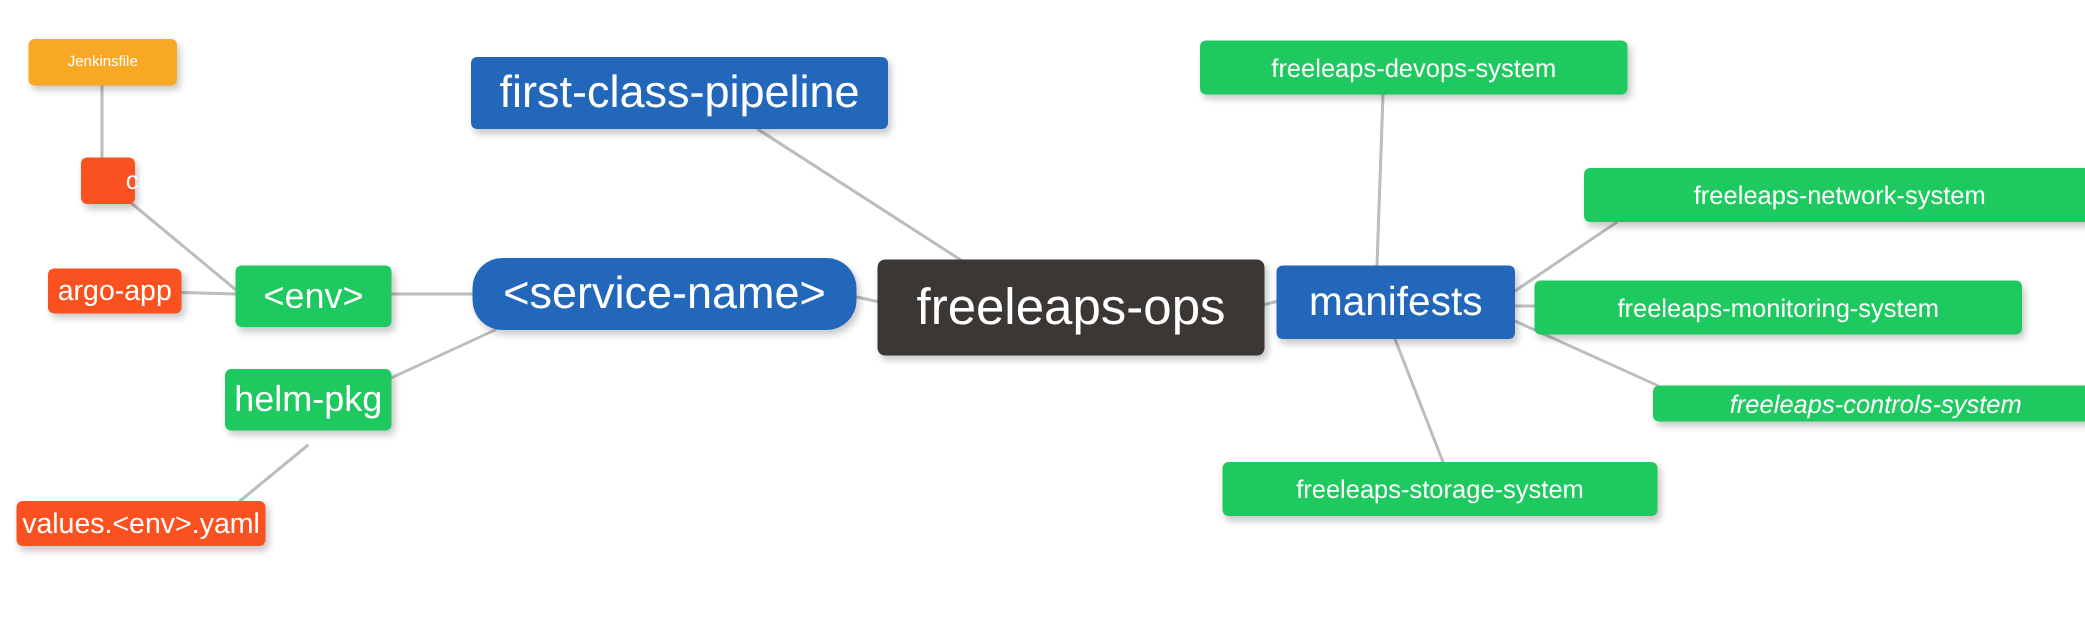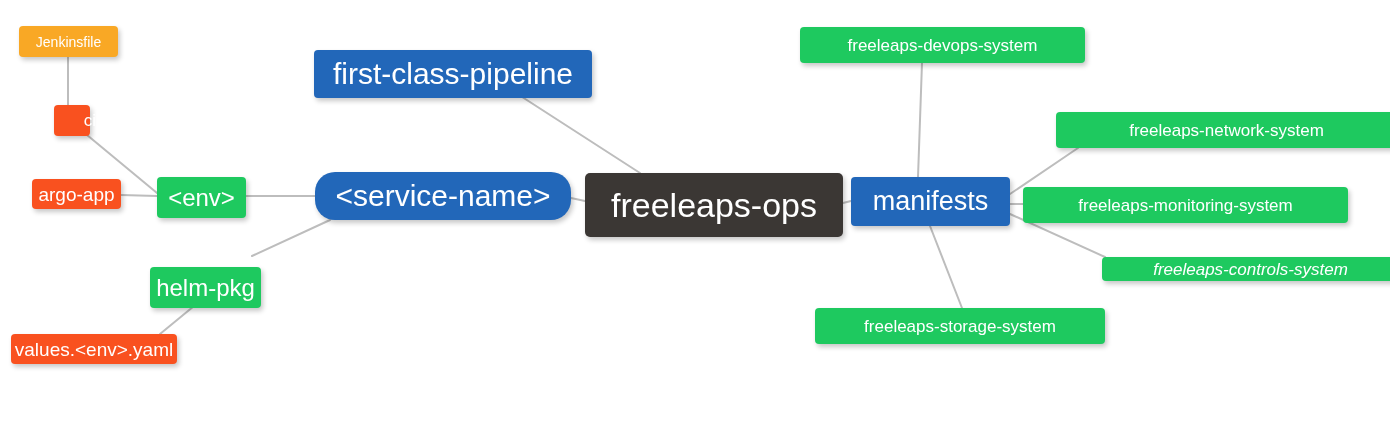--- a/index.html
+++ b/index.html
@@ -71,21 +71,21 @@
     background: #f9511f;
     font-size: 17px;
     padding-left: 36px;
   }
   .node-red-xs {
     background: #f9511f;
     font-size: 19px;
   }
   .node-orange {
     background: #f9a825;
-    font-size: 14px;
+    font-size: 10px;
   }
 </style>
 </head>
 <body>
 
 <div id="canvas">
 
   <svg id="edge-layer" viewBox="0 0 1390 421" width="1390" height="421" xmlns="http://www.w3.org/2000/svg">
       <line x1="68" y1="57" x2="68" y2="105" class="edge"></line>
       <line x1="81" y1="130" x2="157" y2="193" class="edge"></line>
@@ -100,33 +100,33 @@
       <line x1="1010" y1="194" x2="1078" y2="148" class="edge"></line>
       <line x1="1010" y1="204" x2="1050" y2="204" class="edge"></line>
       <line x1="1010" y1="214" x2="1105" y2="257" class="edge"></line>
       <line x1="930" y1="226" x2="962" y2="308" class="edge"></line>
     </svg>
 
   <div id="node-layer">
       <div class="node node-root" style="left: 585px; top: 173px; width: 258px; height: 64px;">
         <span>freeleaps-ops</span>
       </div>
-      <div class="node node-blue" style="left: 314px; top: 38px; width: 278px; height: 48px; margin-top: 12px;">
+      <div class="node node-blue" style="left: 314px; top: 38px; width: 278px; height: 48px;">
         <span>first-class-pipeline</span>
       </div>
       <div class="node node-blue" style="left: 315px; top: 172px; width: 256px; height: 48px; border-radius: 20px;">
         <span>&lt;service-name&gt;</span>
       </div>
       <div class="node node-blue-sm" style="left: 851px; top: 177px; width: 159px; height: 49px;">
         <span>manifests</span>
       </div>
-      <div class="node node-green-md" style="left: 157px; top: 177px; width: 89px; height: 41px;">
+      <div class="node node-green-md" style="left: 157px; top: 177px; width: 104px; height: 41px;">
         <span>&lt;env&gt;</span>
       </div>
-      <div class="node node-green-md" style="left: 150px; top: 267px; width: 111px; height: 41px;">
+      <div class="node node-green-md" style="left: 150px; top: 246px; width: 111px; height: 41px;">
         <span>helm-pkg</span>
       </div>
       <div class="node node-red" style="left: 54px; top: 105px; width: 27px; height: 31px;">
         <span>ci</span>
       </div>
       <div class="node node-red-xs" style="left: 32px; top: 179px; width: 89px; height: 30px;">
         <span>argo-app</span>
       </div>
       <div class="node node-red-xs" style="left: 11px; top: 334px; width: 166px; height: 30px;">
         <span>values.&lt;env&gt;.yaml</span>

